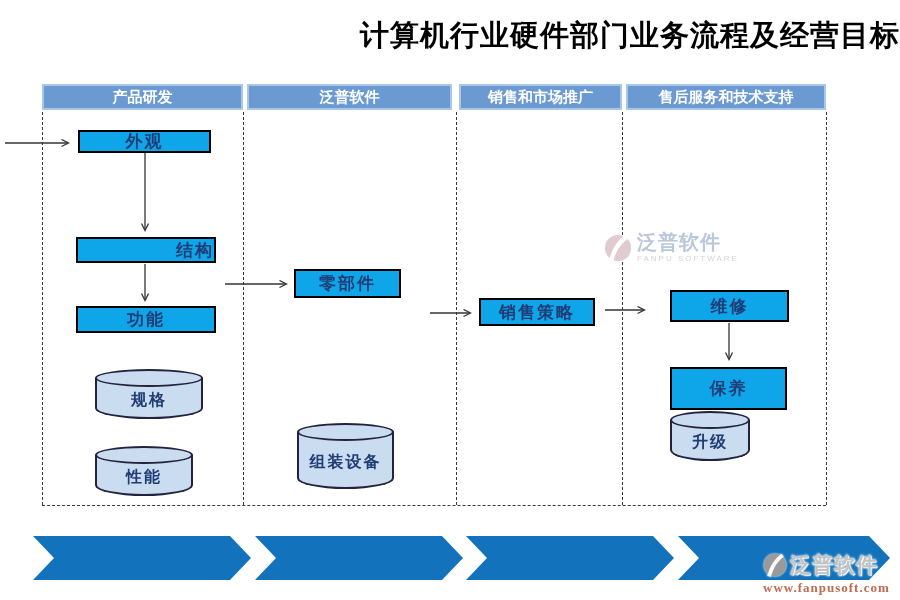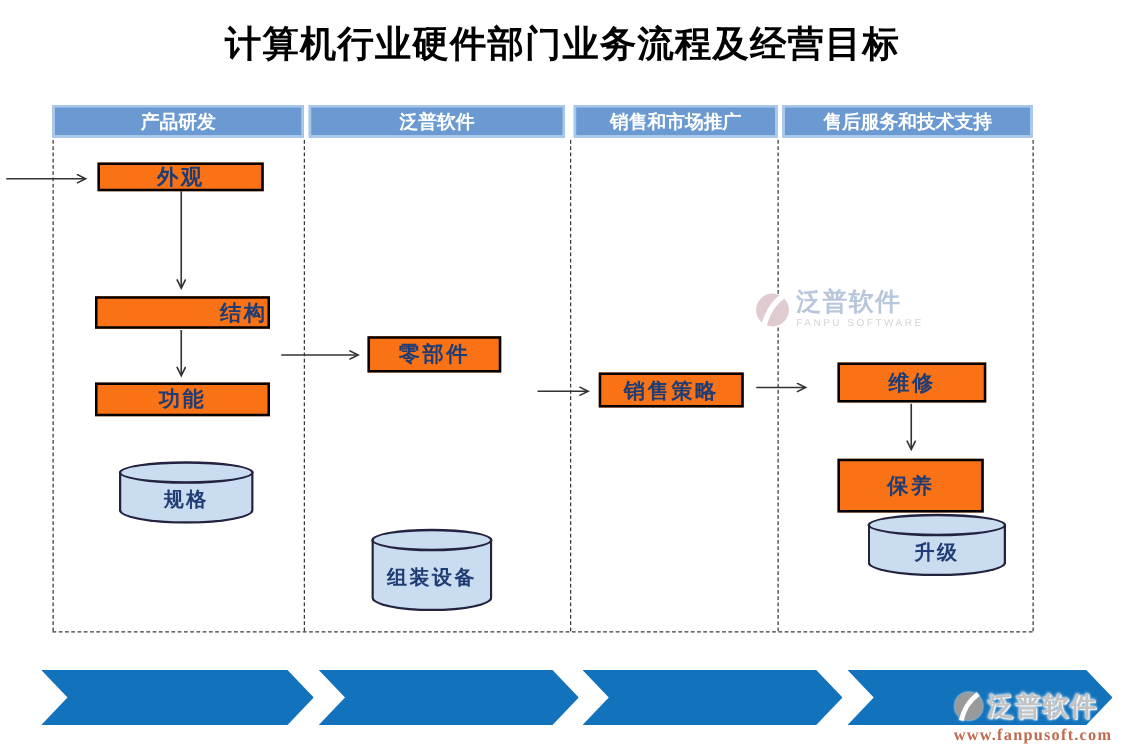--- a/index.html
+++ b/index.html
@@ -1,39 +1,39 @@
 <!DOCTYPE html>
 <html style="--header-fill: #6b9ad2; --header-border: #a9c7e9; --chevron-blue: #1273bc; --cylinder-fill: #cadcf0; --node-text: #1f3c74; --url-color: #c06a50;"><head>
 <meta charset="utf-8">
 <style>
   html,body{margin:0;padding:0;background:#fff;}
   #canvas{position:relative;width:900px;height:600px;background:#fff;overflow:hidden;
           font-family:"Liberation Sans",sans-serif;}
 
   
-  .title{position:absolute;top:16px;left:0;width:100%;text-align:center;
+  .title{position:absolute;top:16px;left:0;width:100%;text-align:right;
          font-family:Liberation Serif, serif;font-weight:bold;font-size:29px;
          letter-spacing:1px;color:#000;}
 
   
   .col-header{position:absolute;top:84px;height:26px;box-sizing:border-box;
               background:var(--header-fill,#6b9ad2);border:2px solid var(--header-border,#a9c7e9);
               display:flex;align-items:center;justify-content:center;
               font-weight:bold;font-size:15px;color:#fff;}
   .hd1{left:42px;width:201px;}
   .hd2{left:247px;width:205px;}
   .hd3{left:459px;width:163px;}
   .hd4{left:626px;width:200px;}
 
   
   .v-dash{position:absolute;top:112px;height:393px;width:0;border-left:1px dashed #3a3a3a;}
   .h-dash{position:absolute;top:505px;left:42px;width:784px;height:0;border-top:1px dashed #3a3a3a;}
 
   
-  .node{position:absolute;background:#f97316;border:2px solid #000;box-sizing:border-box;
+  .node{position:absolute;background:#0ea5e9;border:2px solid #000;box-sizing:border-box;
         display:flex;align-items:center;justify-content:center;
         font-family:"Liberation Serif",serif;font-weight:bold;font-size:17px;
         color:var(--node-text,#1f3c74);letter-spacing:2px;}
   .n-appearance{left:78px;top:130px;width:133px;height:23px;}
   .n-structure{left:76px;top:237px;width:140px;height:26px;justify-content:flex-end;}
   .n-function{left:76px;top:306px;width:140px;height:27px;}
   .n-parts{left:294px;top:269px;width:107px;height:29px;}
   .n-sales{left:479px;top:298px;width:116px;height:28px;}
   .n-repair{left:670px;top:290px;width:119px;height:32px;}
   .n-maintenance{left:670px;top:367px;width:117px;height:43px;}
@@ -45,21 +45,21 @@
             border-radius:0 0 50% 50% / 0 0 11px 11px;}
   .cyl-top{position:absolute;left:0;right:0;top:0;height:18px;box-sizing:border-box;
            background:var(--cylinder-fill,#cadcf0);border:2px solid #23233f;border-radius:50%;}
   .cyl-label{position:absolute;left:0;right:0;top:12px;bottom:0;
              display:flex;align-items:center;justify-content:center;
              font-family:"Liberation Serif",serif;font-weight:bold;font-size:16px;
              color:var(--node-text,#1f3c74);letter-spacing:2px;}
   .c-specs{left:95px;top:369px;width:108px;height:50px;}
   .c-performance{left:95px;top:446px;width:98px;height:50px;}
   .c-assembly{left:297px;top:423px;width:97px;height:66px;}
-  .c-upgrade{left:694px;top:411px;width:97px;height:50px;padding-left:14px;}
+  .c-upgrade{left:670px;top:411px;width:80px;height:50px;}
 
   
   #arrows{position:absolute;left:0;top:0;pointer-events:none;}
 
   
   .chev{position:absolute;top:536px;height:44px;background:var(--chevron-blue,#1273bc);
         clip-path:polygon(0 0, calc(100% - 21px) 0, 100% 50%, calc(100% - 21px) 100%, 0 100%, 21px 50%);}
   .ch1{left:33px;width:218px;}
   .ch2{left:255px;width:208px;}
   .ch3{left:466px;width:208px;}
@@ -127,20 +127,25 @@
     <span>维修</span>
   </div>
   <div class="node n-maintenance">
     <span>保养</span>
   </div>
 
   <div class="cyl c-specs">
     <div class="cyl-body"></div>
     <div class="cyl-top"></div>
     <div class="cyl-label">规格</div>
+  </div>
+  <div class="cyl c-performance">
+    <div class="cyl-body"></div>
+    <div class="cyl-top"></div>
+    <div class="cyl-label">性能</div>
   </div>
   <div class="cyl c-assembly">
     <div class="cyl-body"></div>
     <div class="cyl-top"></div>
     <div class="cyl-label">组装设备</div>
   </div>
   <div class="cyl c-upgrade">
     <div class="cyl-body"></div>
     <div class="cyl-top"></div>
     <div class="cyl-label">升级</div>

